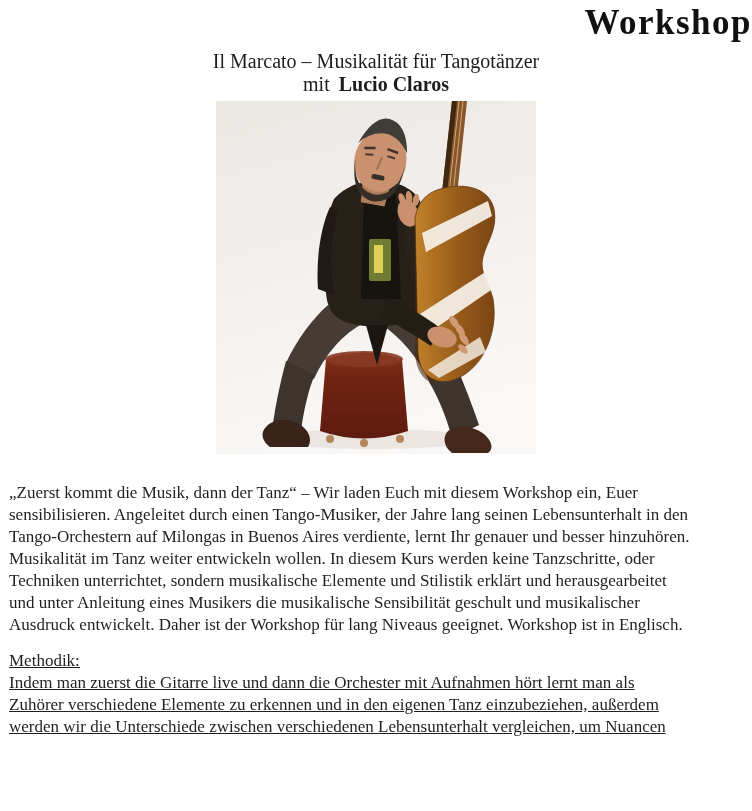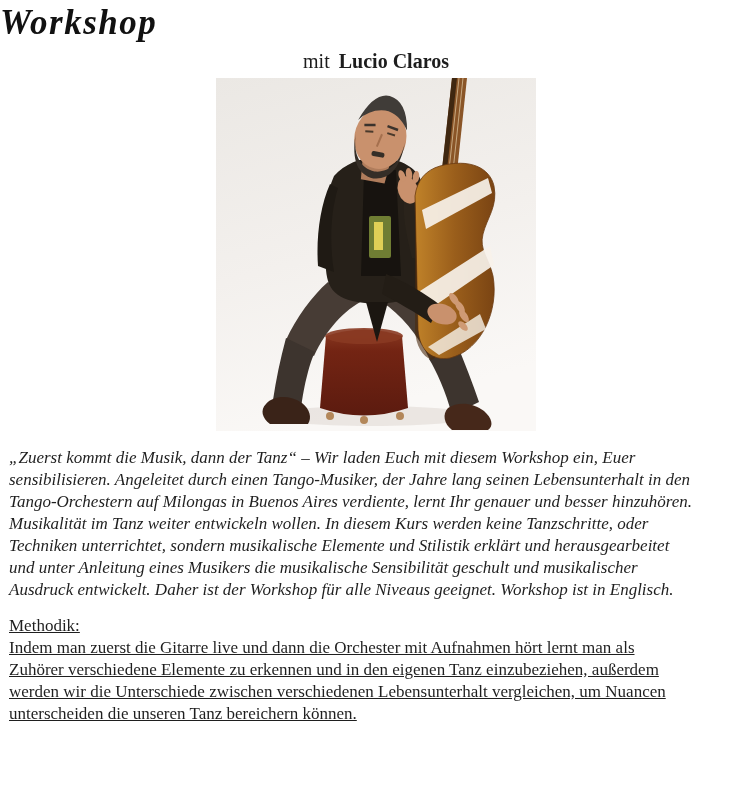--- a/index.html
+++ b/index.html
@@ -6,27 +6,26 @@
   body {
     width: 752px; height: 811px;
     background: #ffffff;
     font-family: "Liberation Serif", serif;
     color: #1d1d1d;
     overflow: hidden;
     position: relative;
   }
   .page-title {
     margin: 4px 0 0 0;
-    text-align: left;
+    text-align: right;
     font-size: 35px;
     line-height: 38px;
     font-weight: bold;
     letter-spacing: 1.5px;
     color: #111;
-    font-style: italic;
   }
   .subtitle-block { margin-top: 8px; }
   .subtitle-line {
     text-align: center;
     font-size: 20px;
     line-height: 23px;
     white-space: nowrap;
   }
   .instructor-name { font-weight: bold; margin-left: 9px; }
   .photo-frame {
@@ -35,32 +34,33 @@
     overflow: hidden;
   }
   .photo-frame svg { display: block; }
   .body-text {
     padding: 0 6px 0 9px;
     font-size: 17px;
     line-height: 22px;
     color: #1f1f1f;
   }
   .para { margin: 0; }
-  .para.intro { margin-top: 16px; font-style: italic; }
+  .para.intro { margin-top: 28px; }
   .para.methodik { margin-top: 14px; text-decoration: underline; }
   .line { white-space: nowrap; }
 </style>
 </head>
 <body>
 
 <div>
 
   <h1 class="page-title">Workshop</h1>
 
   <div class="subtitle-block">
+    <div class="subtitle-line">Il Marcato – Musikalität für Tangotänzer</div>
     <div class="subtitle-line"><span>mit</span><span class="instructor-name">Lucio Claros</span></div>
   </div>
 
   <div class="photo-frame">
     <svg width="320" height="353" viewBox="0 0 320 353" xmlns="http://www.w3.org/2000/svg">
       <defs>
         <linearGradient id="bg" x1="0" y1="0" x2="0.25" y2="1">
           <stop offset="0" stop-color="#ebe8e4"></stop>
           <stop offset="0.55" stop-color="#f3f0ed"></stop>
           <stop offset="1" stop-color="#faf8f6"></stop>
@@ -152,24 +152,23 @@
   </div>
 
   <div class="body-text">
     <div class="para intro">
         <div class="line">„Zuerst kommt die Musik, dann der Tanz“ – Wir laden Euch mit diesem Workshop ein, Euer</div>
         <div class="line">sensibilisieren. Angeleitet durch einen Tango-Musiker, der Jahre lang seinen Lebensunterhalt in den</div>
         <div class="line">Tango-Orchestern auf Milongas in Buenos Aires verdiente, lernt Ihr genauer und besser hinzuhören.</div>
         <div class="line">Musikalität im Tanz weiter entwickeln wollen. In diesem Kurs werden keine Tanzschritte, oder</div>
         <div class="line">Techniken unterrichtet, sondern musikalische Elemente und Stilistik erklärt und herausgearbeitet</div>
         <div class="line">und unter Anleitung eines Musikers die musikalische Sensibilität geschult und musikalischer</div>
-        <div class="line">Ausdruck entwickelt. Daher ist der Workshop für alle Niveaus geeignet. Workshop ist in Englisch.</div>
+        <div class="line">Ausdruck entwickelt. Daher ist der Workshop für lang Niveaus geeignet. Workshop ist in Englisch.</div>
       </div>
     <div class="para methodik">
         <div class="line">Methodik:</div>
         <div class="line">Indem man zuerst die Gitarre live und dann die Orchester mit Aufnahmen hört lernt man als</div>
         <div class="line">Zuhörer verschiedene Elemente zu erkennen und in den eigenen Tanz einzubeziehen, außerdem</div>
         <div class="line">werden wir die Unterschiede zwischen verschiedenen Lebensunterhalt vergleichen, um Nuancen</div>
-        <div class="line">unterscheiden die unseren Tanz bereichern können.</div>
       </div>
   </div>
 
 </div>
 
 </body></html>

